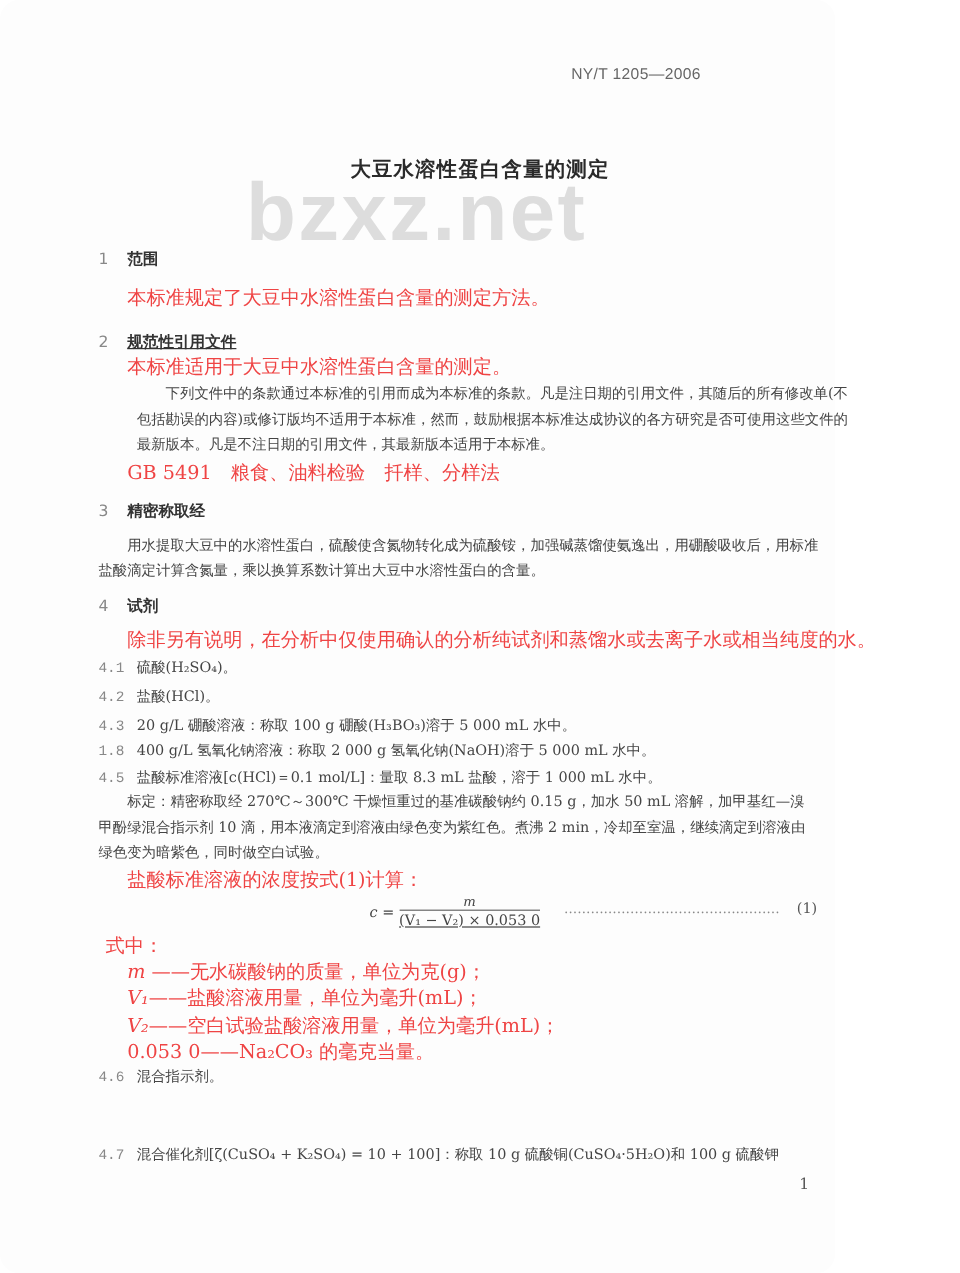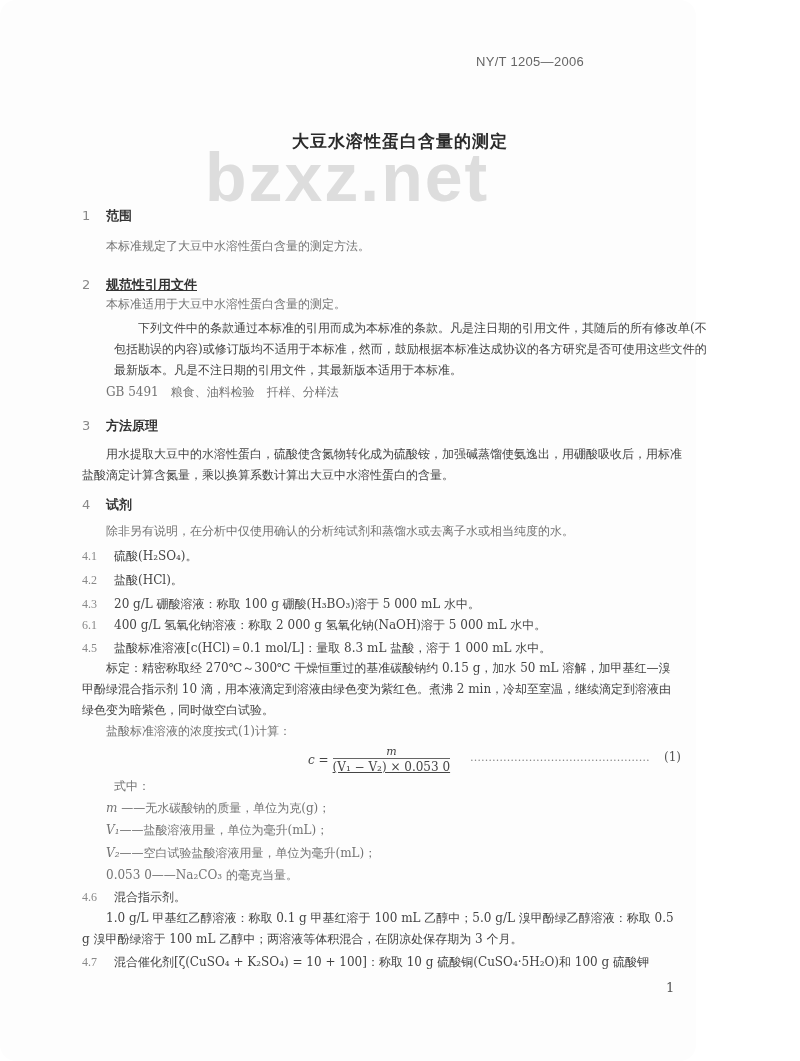--- a/index.html
+++ b/index.html
@@ -16,23 +16,23 @@
     position: absolute; left: 0; width: 800px; top: 130px; text-align: center;
     font-family: "DejaVu Sans", sans-serif; font-size: 17px; font-weight: bold; color: #2a2a2a; letter-spacing: 1px;
   }
   .watermark {
     position: absolute; left: 205px; top: 138px; font-family: "Liberation Sans", sans-serif;
     font-weight: bold; font-size: 68px; color: rgba(210,210,210,0.75); letter-spacing: 2px; pointer-events: none;
   }
   .sec { position: absolute; left: 82px; font-family: "DejaVu Sans", sans-serif; font-size: 13px; font-weight: bold; color: #333; }
   .sec .num { display: inline-block; width: 24px; font-weight: normal; color: #888; }
   .para { position: absolute; left: 82px; width: 600px; font-size: 12px; line-height: 21px; color: #444; text-indent: 24px; }
-  .line { position: absolute; font-size: 12px; color: #737373; white-space: nowrap; }
+  .line { position: absolute; font-size: 16px; color: #ef4444; white-space: nowrap; }
   .item { position: absolute; left: 82px; font-size: 12px; color: #444; white-space: nowrap; }
-  .item .num { display: inline-block; width: 32px; font-family: Liberation Serif, serif; color: #888; }
+  .item .num { display: inline-block; width: 32px; font-family: Liberation Mono, monospace; color: #888; }
   .formula { position: absolute; left: 308px; top: 745px; font-size: 12px; color: #444; display: flex; align-items: center; }
   .frac { display: inline-flex; flex-direction: column; align-items: center; margin: 0 4px; }
   .frac .n { font-style: italic; font-size: 11px; }
   .frac .d { border-top: 1px solid #666; padding-top: 1px; text-decoration: underline; }
   .dots { position: absolute; left: 470px; top: 751px; width: 180px; overflow: hidden; font-size: 11px; color: #888; white-space: nowrap; }
   .eqnum { position: absolute; left: 664px; top: 750px; font-size: 12px; color: #555; }
   .pagenum { position: absolute; left: 666px; top: 980px; font-size: 13px; color: #555; }
   i { font-style: italic; }
 </style>
 </head>
@@ -49,52 +49,51 @@
   <div class="line" style="left:106px;top:238px;">本标准规定了大豆中水溶性蛋白含量的测定方法。</div>
   <div class="line" style="left:106px;top:260px;margin-top:36px;">本标准适用于大豆中水溶性蛋白含量的测定。</div>
 
   <div class="sec" style="top:276px;text-decoration:underline;">
     <span class="num">2</span><span>规范性引用文件</span>
   </div>
   <div class="para" style="top:318px;margin-left:32px;">下列文件中的条款通过本标准的引用而成为本标准的条款。凡是注日期的引用文件，其随后的所有修改单(不包括勘误的内容)或修订版均不适用于本标准，然而，鼓励根据本标准达成协议的各方研究是否可使用这些文件的最新版本。凡是不注日期的引用文件，其最新版本适用于本标准。</div>
   <div class="line" style="left:106px;top:384px;">GB 5491　粮食、油料检验　扦样、分样法</div>
 
   <div class="sec" style="top:417px;">
-    <span class="num">3</span><span>方法原理</span>
+    <span class="num">3</span><span>精密称取经</span>
   </div>
   <div class="para" style="top:444px;">用水提取大豆中的水溶性蛋白，硫酸使含氮物转化成为硫酸铵，加强碱蒸馏使氨逸出，用硼酸吸收后，用标准盐酸滴定计算含氮量，乘以换算系数计算出大豆中水溶性蛋白的含量。</div>
 
   <div class="sec" style="top:496px;">
     <span class="num">4</span><span>试剂</span>
   </div>
   <div class="line" style="left:106px;top:523px;">除非另有说明，在分析中仅使用确认的分析纯试剂和蒸馏水或去离子水或相当纯度的水。</div>
 
   <div class="item" style="top:548px;"><span class="num">4.1</span><span>硫酸(H₂SO₄)。</span></div>
   <div class="item" style="top:572px;"><span class="num">4.2</span><span>盐酸(HCl)。</span></div>
   <div class="item" style="top:596px;"><span class="num">4.3</span><span>20 g/L 硼酸溶液：称取 100 g 硼酸(H₃BO₃)溶于 5 000 mL 水中。</span></div>
-  <div class="item" style="top:617px;"><span class="num">6.1</span><span>400 g/L 氢氧化钠溶液：称取 2 000 g 氢氧化钠(NaOH)溶于 5 000 mL 水中。</span></div>
+  <div class="item" style="top:617px;"><span class="num">1.8</span><span>400 g/L 氢氧化钠溶液：称取 2 000 g 氢氧化钠(NaOH)溶于 5 000 mL 水中。</span></div>
   <div class="item" style="top:640px;"><span class="num">4.5</span><span>盐酸标准溶液[c(HCl)＝0.1 mol/L]：量取 8.3 mL 盐酸，溶于 1 000 mL 水中。</span></div>
 
   <div class="para" style="top:658px;">标定：精密称取经 270℃～300℃ 干燥恒重过的基准碳酸钠约 0.15 g，加水 50 mL 溶解，加甲基红—溴甲酚绿混合指示剂 10 滴，用本液滴定到溶液由绿色变为紫红色。煮沸 2 min，冷却至室温，继续滴定到溶液由绿色变为暗紫色，同时做空白试验。</div>
   <div class="line" style="left:106px;top:723px;">盐酸标准溶液的浓度按式(1)计算：</div>
 
   <div class="formula">
     <span style="font-style:italic;">c =</span>
     <span class="frac">
       <span class="n">m</span>
       <span class="d">(V₁ − V₂) × 0.053 0</span>
     </span>
   </div>
   <div class="dots">…………………………………………………………………………</div>
   <div class="eqnum">(1)</div>
 
-  <div class="line" style="left:114px;top:778px;">式中：</div>
+  <div class="line" style="left:88px;top:778px;">式中：</div>
   <div class="line" style="left:106px;top:800px;"><i>m</i> <span>——无水碳酸钠的质量，单位为克(g)；</span></div>
   <div class="line" style="left:106px;top:845px;"><i>V₂</i><span>——空白试验盐酸溶液用量，单位为毫升(mL)；</span></div>
   <div class="line" style="left:106px;top:822px;"><i>V₁</i><span>——盐酸溶液用量，单位为毫升(mL)；</span></div>
   <div class="line" style="left:106px;top:867px;"><span>0.053 0</span><span>——Na₂CO₃ 的毫克当量。</span></div>
 
   <div class="item" style="top:889px;"><span class="num">4.6</span><span>混合指示剂。</span></div>
-  <div class="para" style="top:908px;">1.0 g/L 甲基红乙醇溶液：称取 0.1 g 甲基红溶于 100 mL 乙醇中；5.0 g/L 溴甲酚绿乙醇溶液：称取 0.5 g 溴甲酚绿溶于 100 mL 乙醇中；两溶液等体积混合，在阴凉处保存期为 3 个月。</div>
   <div class="item" style="top:954px;"><span class="num">4.7</span><span>混合催化剂[ζ(CuSO₄ + K₂SO₄) = 10 + 100]：称取 10 g 硫酸铜(CuSO₄·5H₂O)和 100 g 硫酸钾</span></div>
 
   <div class="pagenum">1</div>
 </div>
 
 </body></html>

